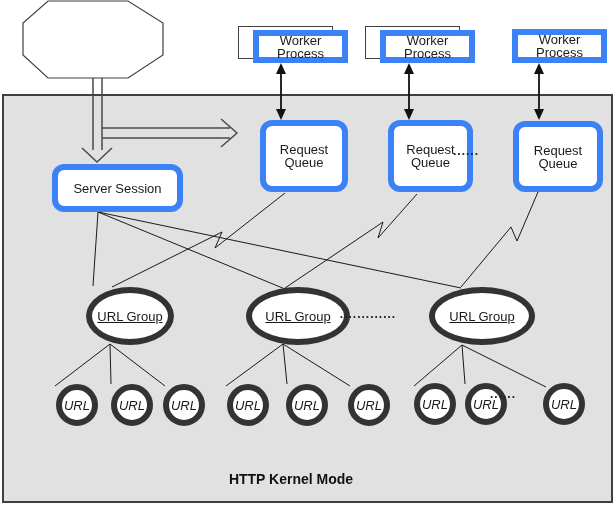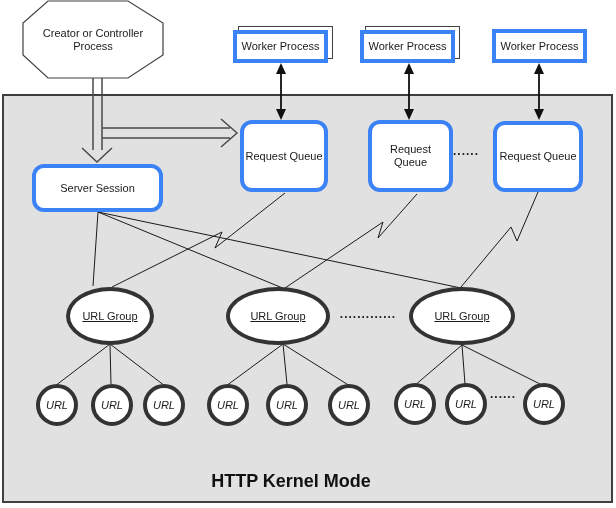--- a/index.html
+++ b/index.html
@@ -12,38 +12,38 @@
     background:#e1e1e1;border:2px solid #3f3f3f;z-index:0;
   }
   svg.connectors{position:absolute;left:0;top:0;z-index:1;}
   .oct{fill:#ffffff;stroke:#404040;stroke-width:1.2;}
   .thin{fill:none;stroke:#1a1a1a;stroke-width:1;}
   .hollow{fill:none;stroke:#4a4a4a;stroke-width:1.5;}
   .dbl{stroke:#111111;stroke-width:1.8;}
   .tri{fill:#111111;stroke:none;}
   .node{
     position:absolute;z-index:2;display:flex;align-items:center;justify-content:center;
-    text-align:center;font-size:11px;line-height:13px;background:#ffffff;
-    border:4px solid #3b82f6;box-sizing:border-box;
+    text-align:center;font-size:13px;line-height:13px;background:#ffffff;
+    border:6px solid #3b82f6;box-sizing:border-box;margin-left:20px;
   }
   .label-only{position:absolute;z-index:2;display:flex;align-items:center;justify-content:center;
     text-align:center;font-size:11px;line-height:13px;background:transparent;border:none;}
   .rounded{border-radius:12px;}
   .ellipse{border-radius:50%;border-color:#333333;text-decoration:underline;}
   .circle{border-radius:50%;border-color:#333333;font-style:italic;}
   .stack-back{
     position:absolute;z-index:2;background:#ffffff;border:1px solid #404040;box-sizing:border-box;
   }
   .dots{
     position:absolute;z-index:2;font-size:12px;font-weight:bold;letter-spacing:1px;
     color:#222222;text-align:center;
   }
   .kernel-title{
     position:absolute;z-index:2;left:0;top:471px;width:582px;text-align:center;
-    font-size:18px;font-weight:bold;color:#111111;
+    font-size:14px;font-weight:bold;color:#111111;
   }
 </style>
 </head>
 <body>
 
 <div class="stage">
 
   <div class="kernel-box"></div>
 
   <svg class="connectors" width="616" height="508" viewBox="0 0 616 508">
@@ -82,23 +82,20 @@
 
     <polyline class="thin" points="285,193 215,248 222,232 112,287"></polyline>
     <polyline class="thin" points="417,194 378,238 383,222 285,288"></polyline>
     <polyline class="thin" points="538,192 517,241 511,227 461,287"></polyline>
 
     <path class="thin" d="M110,344 L55,386 M110,344 L111,384 M110,344 L165,386"></path>
     <path class="thin" d="M283,344 L226,386 M283,344 L287,384 M283,344 L350,386"></path>
     <path class="thin" d="M462,345 L414,386 M462,345 L465,384 M462,345 L546,387"></path>
   </svg>
 
-  <div class="label-only" style="left:33px;top:18px;width:120px;height:44px;">
-    <span>Creator or Controller Process</span>
-  </div>
 
   <div class="stack-back" style="left:238px;top:26px;width:95px;height:33px;"></div>
   <div class="node" style="left:233px;top:30px;width:95px;height:33px;">
     <span>Worker Process</span>
   </div>
 
   <div class="stack-back" style="left:365px;top:26px;width:95px;height:33px;"></div>
   <div class="node" style="left:360px;top:30px;width:95px;height:33px;">
     <span>Worker Process</span>
   </div>

